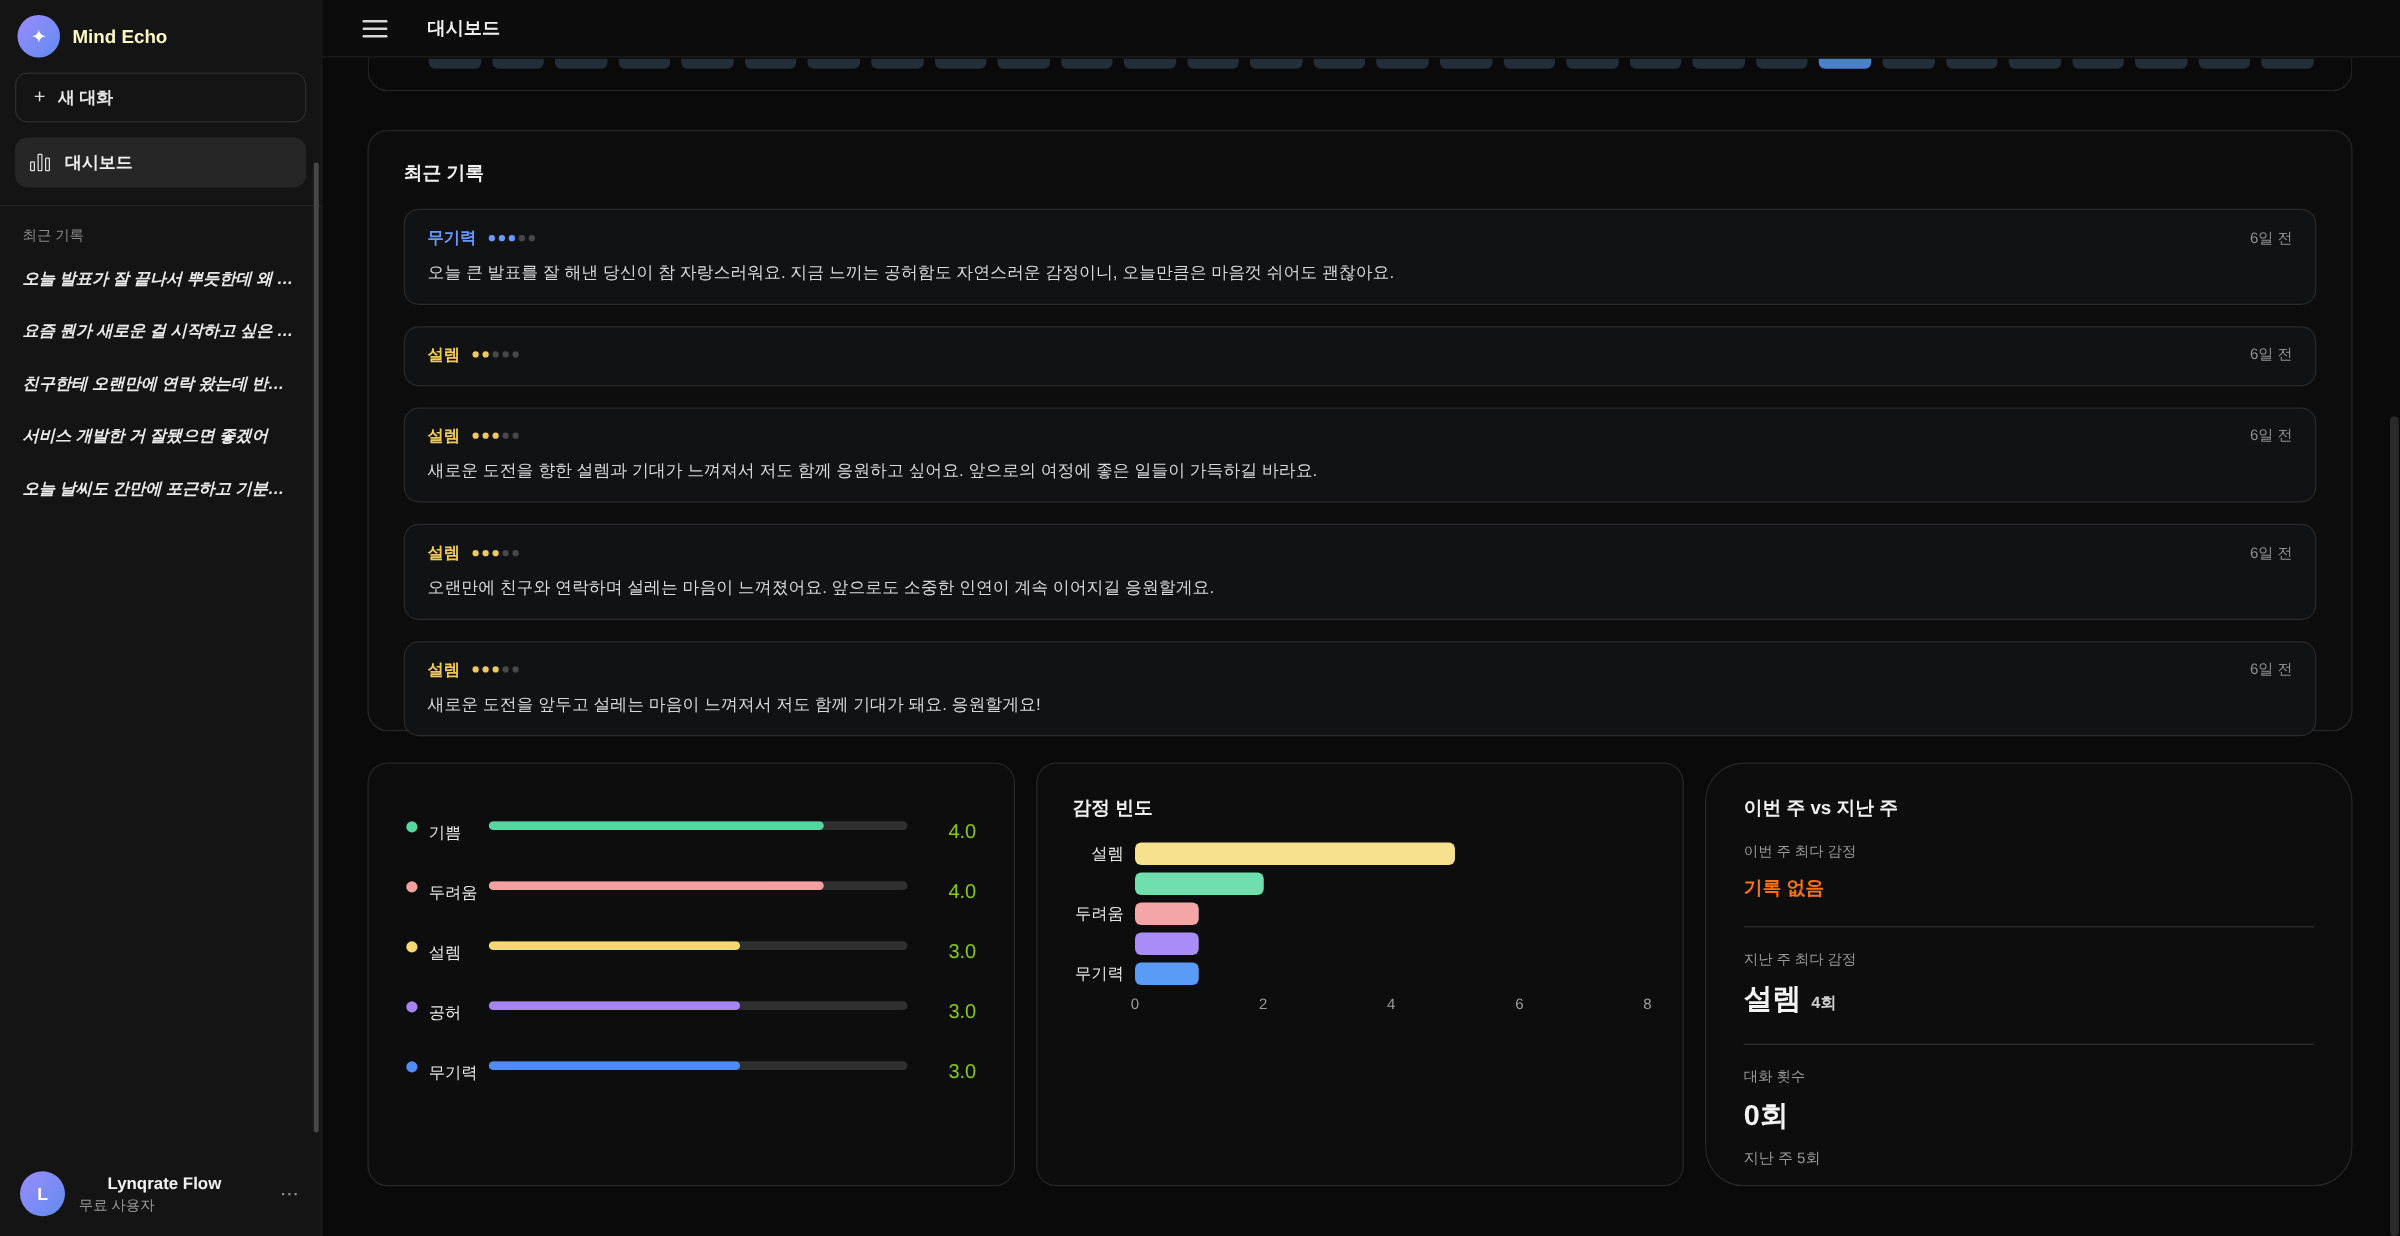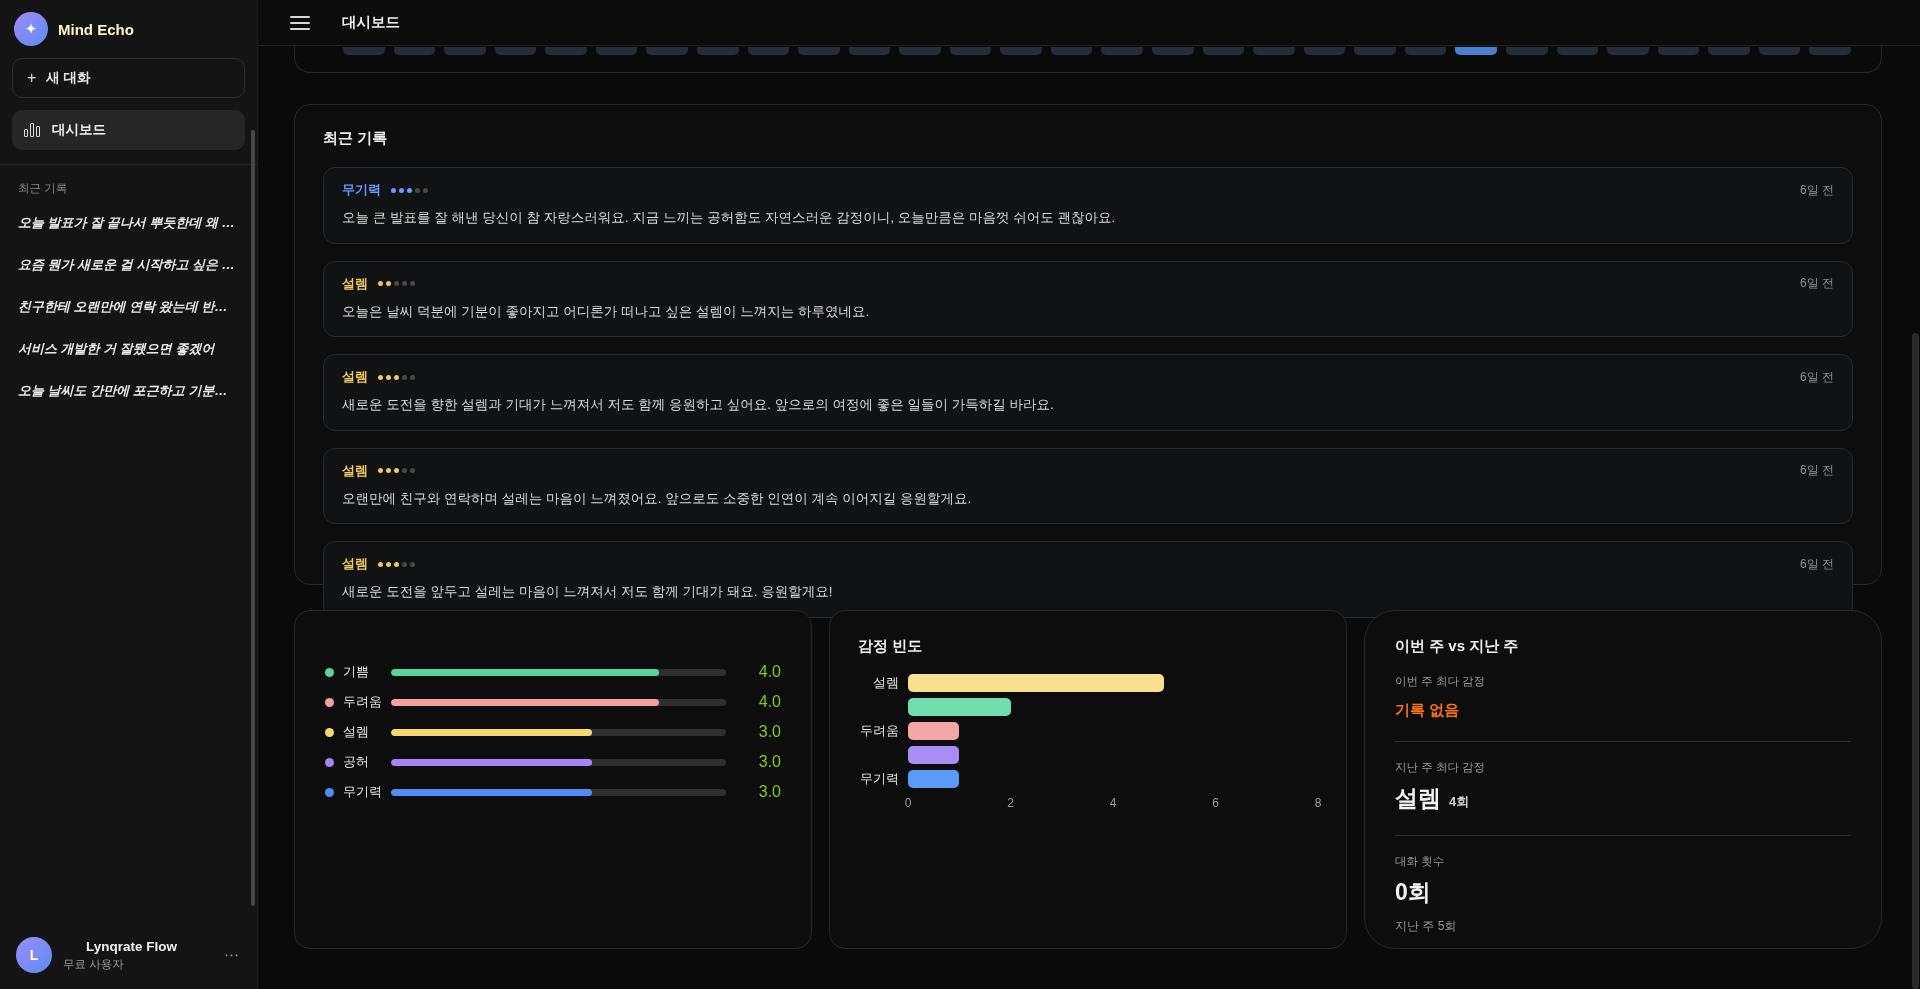--- a/index.html
+++ b/index.html
@@ -78,21 +78,21 @@
 
   
   .bottom-row { position:absolute; left:36px; top:564px; width:1588px; display:flex; gap:17px; }
   .panel { height:339px; background:#0d0d0d; border:1px solid #272727; border-radius:16px;
            padding:26px 30px; }
   .panel.intensity { width:518px; }
   .panel.frequency { width:518px; padding:26px 28px; }
   .panel.compare { width:518px;border-radius:31px; }
 
   .int-rows { margin-top:20px; }
-  .int-row { display:flex; align-items:center; height:30px; }
+  .int-row { display:flex; align-items:flex-start; height:30px;margin-top:18px; }
   .int-dot { width:9px; height:9px; border-radius:50%; margin-right:9px; flex:none; }
   .int-label { width:48px; font-size:13px; color:#e6e6e6; flex:none; }
   .int-track { flex:1; height:7px; background:#2f2f2f; border-radius:4px; margin-right:20px; overflow:hidden; }
   .int-fill { height:7px; border-radius:4px; }
   .int-value { width:35px; text-align:right; font-size:16px; color:#84cc16; flex:none; }
 
   .freq-chart { margin-top:18px; }
   .freq-row { display:flex; align-items:center; height:18px; margin-bottom:6px; }
   .freq-label { width:50px; padding-right:9px; text-align:right; font-size:13px; color:#e6e6e6; flex:none; }
   .freq-zone { flex:1; height:18px; position:relative; }
@@ -232,21 +232,20 @@
               <span class="emotion-label" style="color: rgb(238, 201, 94);">설렘</span>
               <span class="dots">
                 <span class="rdot" style="background: rgb(238, 201, 94);"></span>
                 <span class="rdot" style="background: rgb(238, 201, 94);"></span>
                 <span class="rdot" style="background: rgb(72, 72, 72);"></span>
                 <span class="rdot" style="background: rgb(72, 72, 72);"></span>
                 <span class="rdot" style="background: rgb(72, 72, 72);"></span>
               </span>
               <span class="rec-time">6일 전</span>
             </div>
-            <p class="rec-text">오늘은 날씨 덕분에 기분이 좋아지고 어디론가 떠나고 싶은 설렘이 느껴지는 하루였네요.</p>
           </article>
           <article class="record">
             <div class="record-head">
               <span class="emotion-label" style="color: rgb(238, 201, 94);">설렘</span>
               <span class="dots">
                 <span class="rdot" style="background: rgb(238, 201, 94);"></span>
                 <span class="rdot" style="background: rgb(238, 201, 94);"></span>
                 <span class="rdot" style="background: rgb(238, 201, 94);"></span>
                 <span class="rdot" style="background: rgb(72, 72, 72);"></span>
                 <span class="rdot" style="background: rgb(72, 72, 72);"></span>

